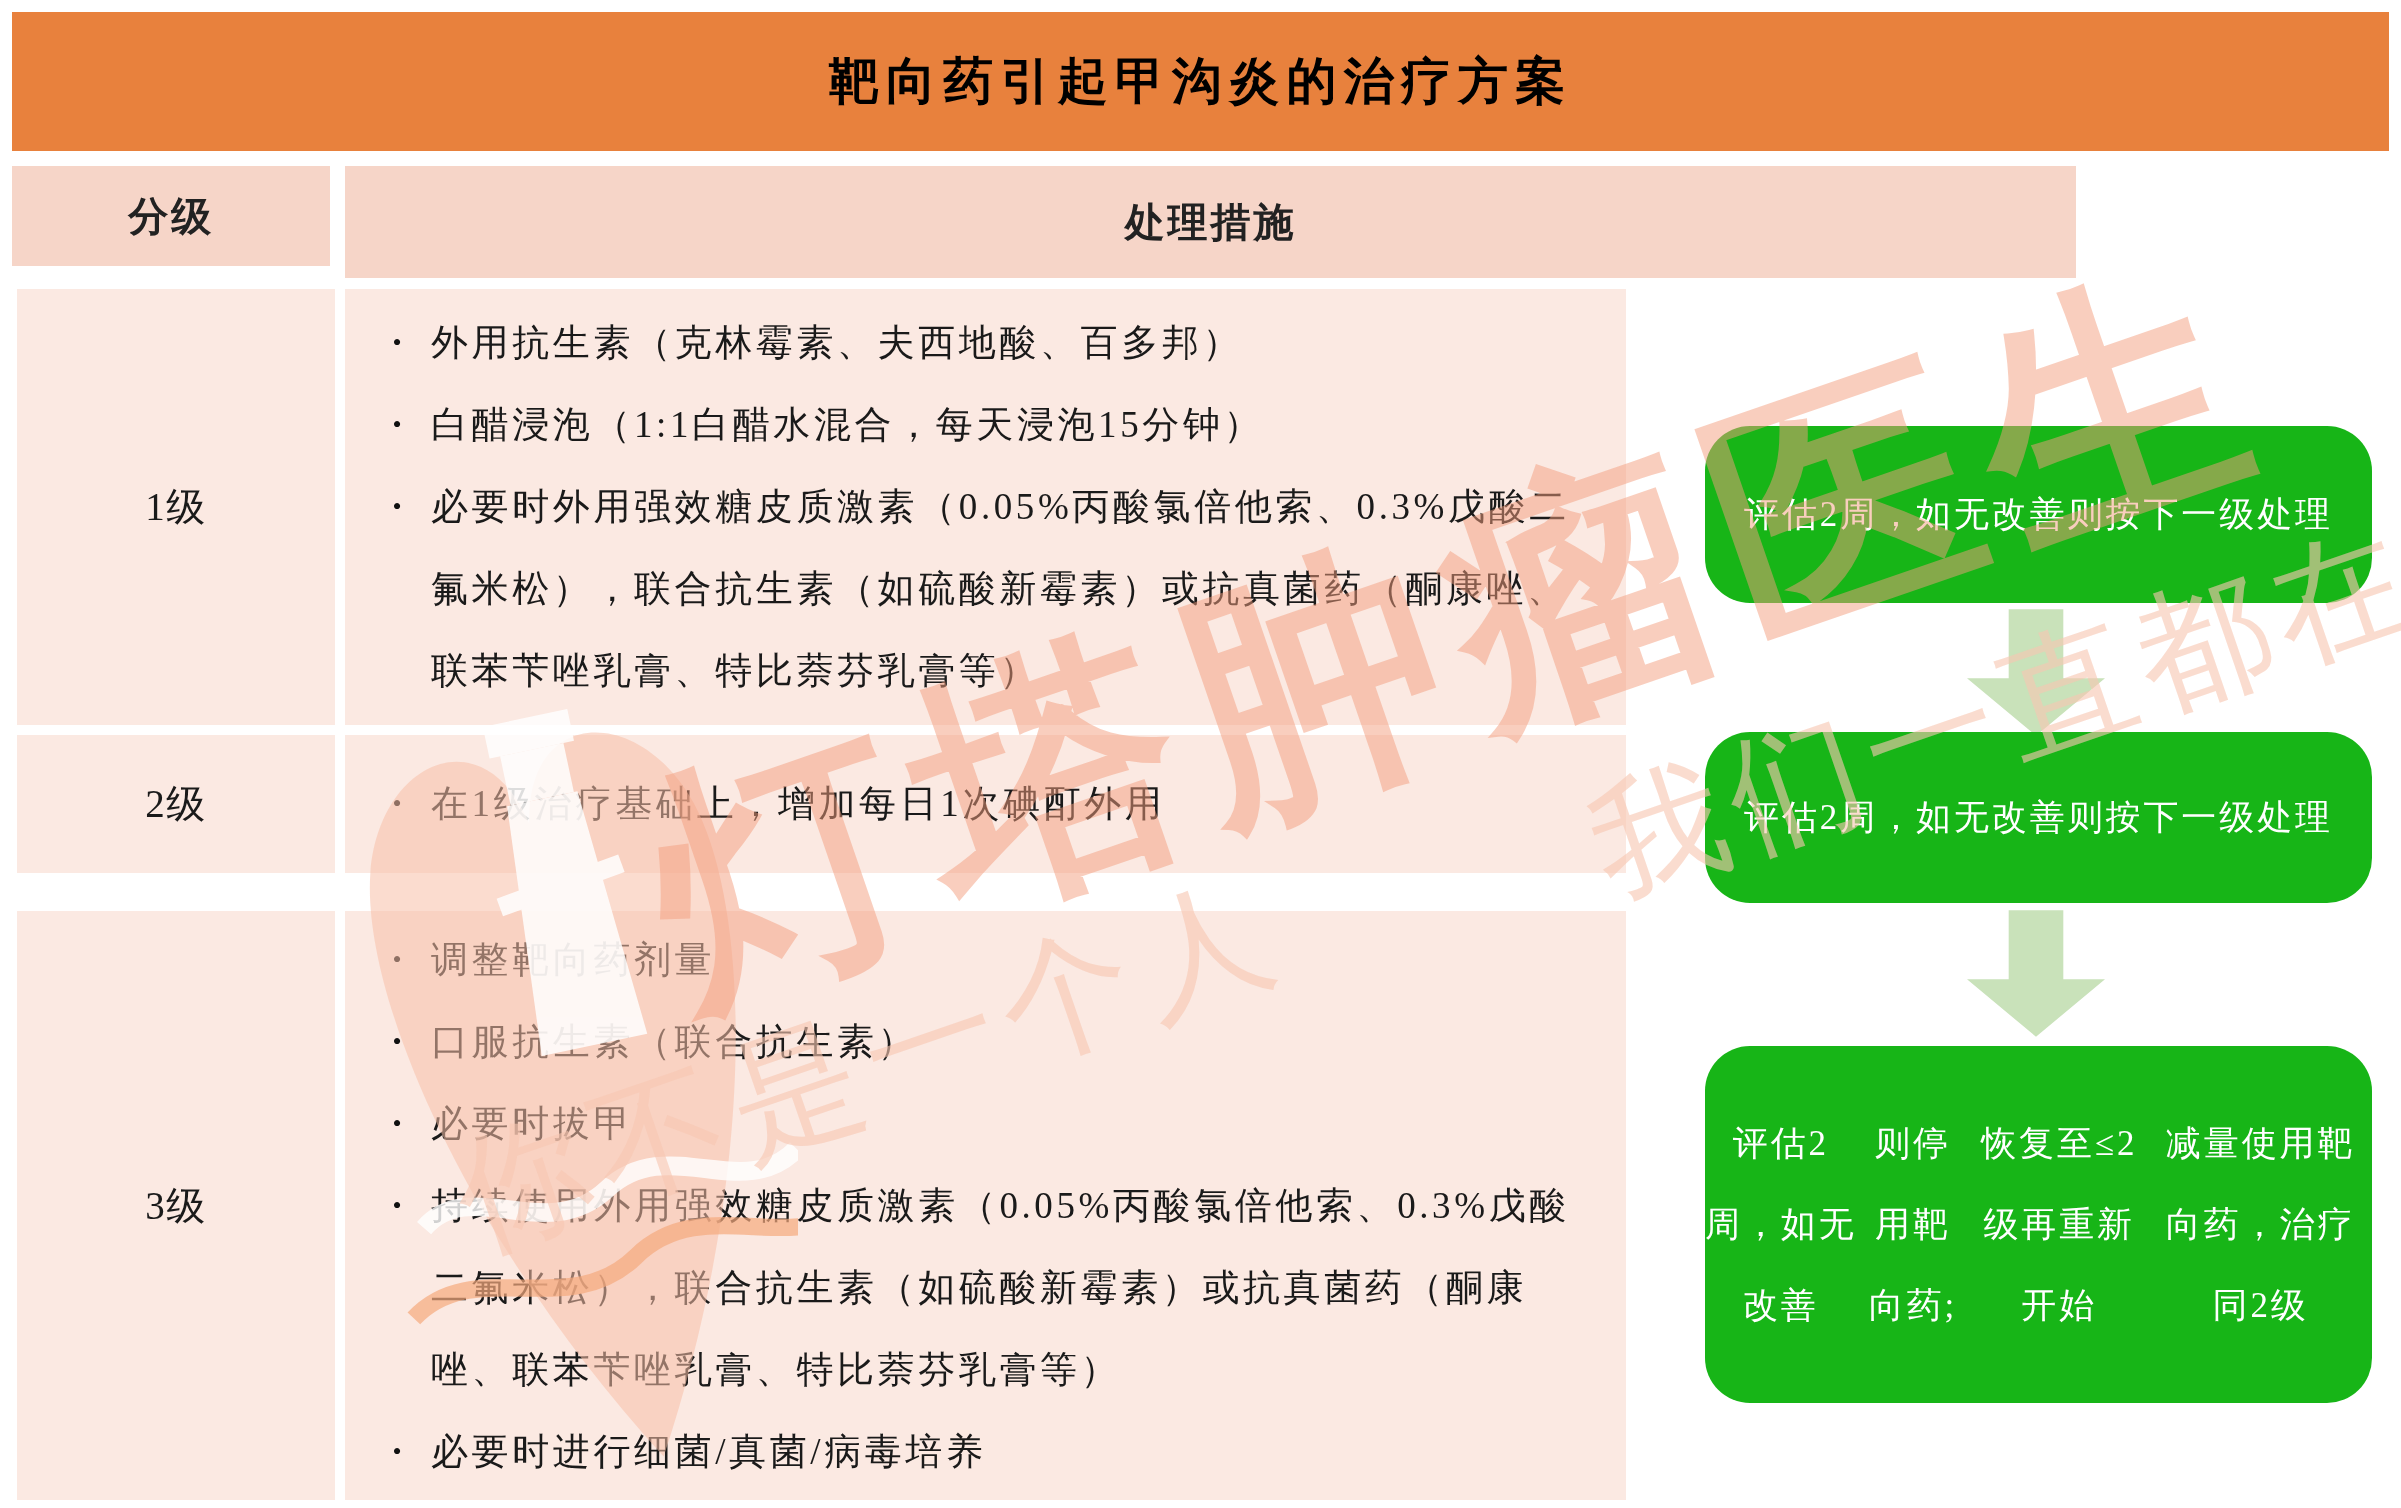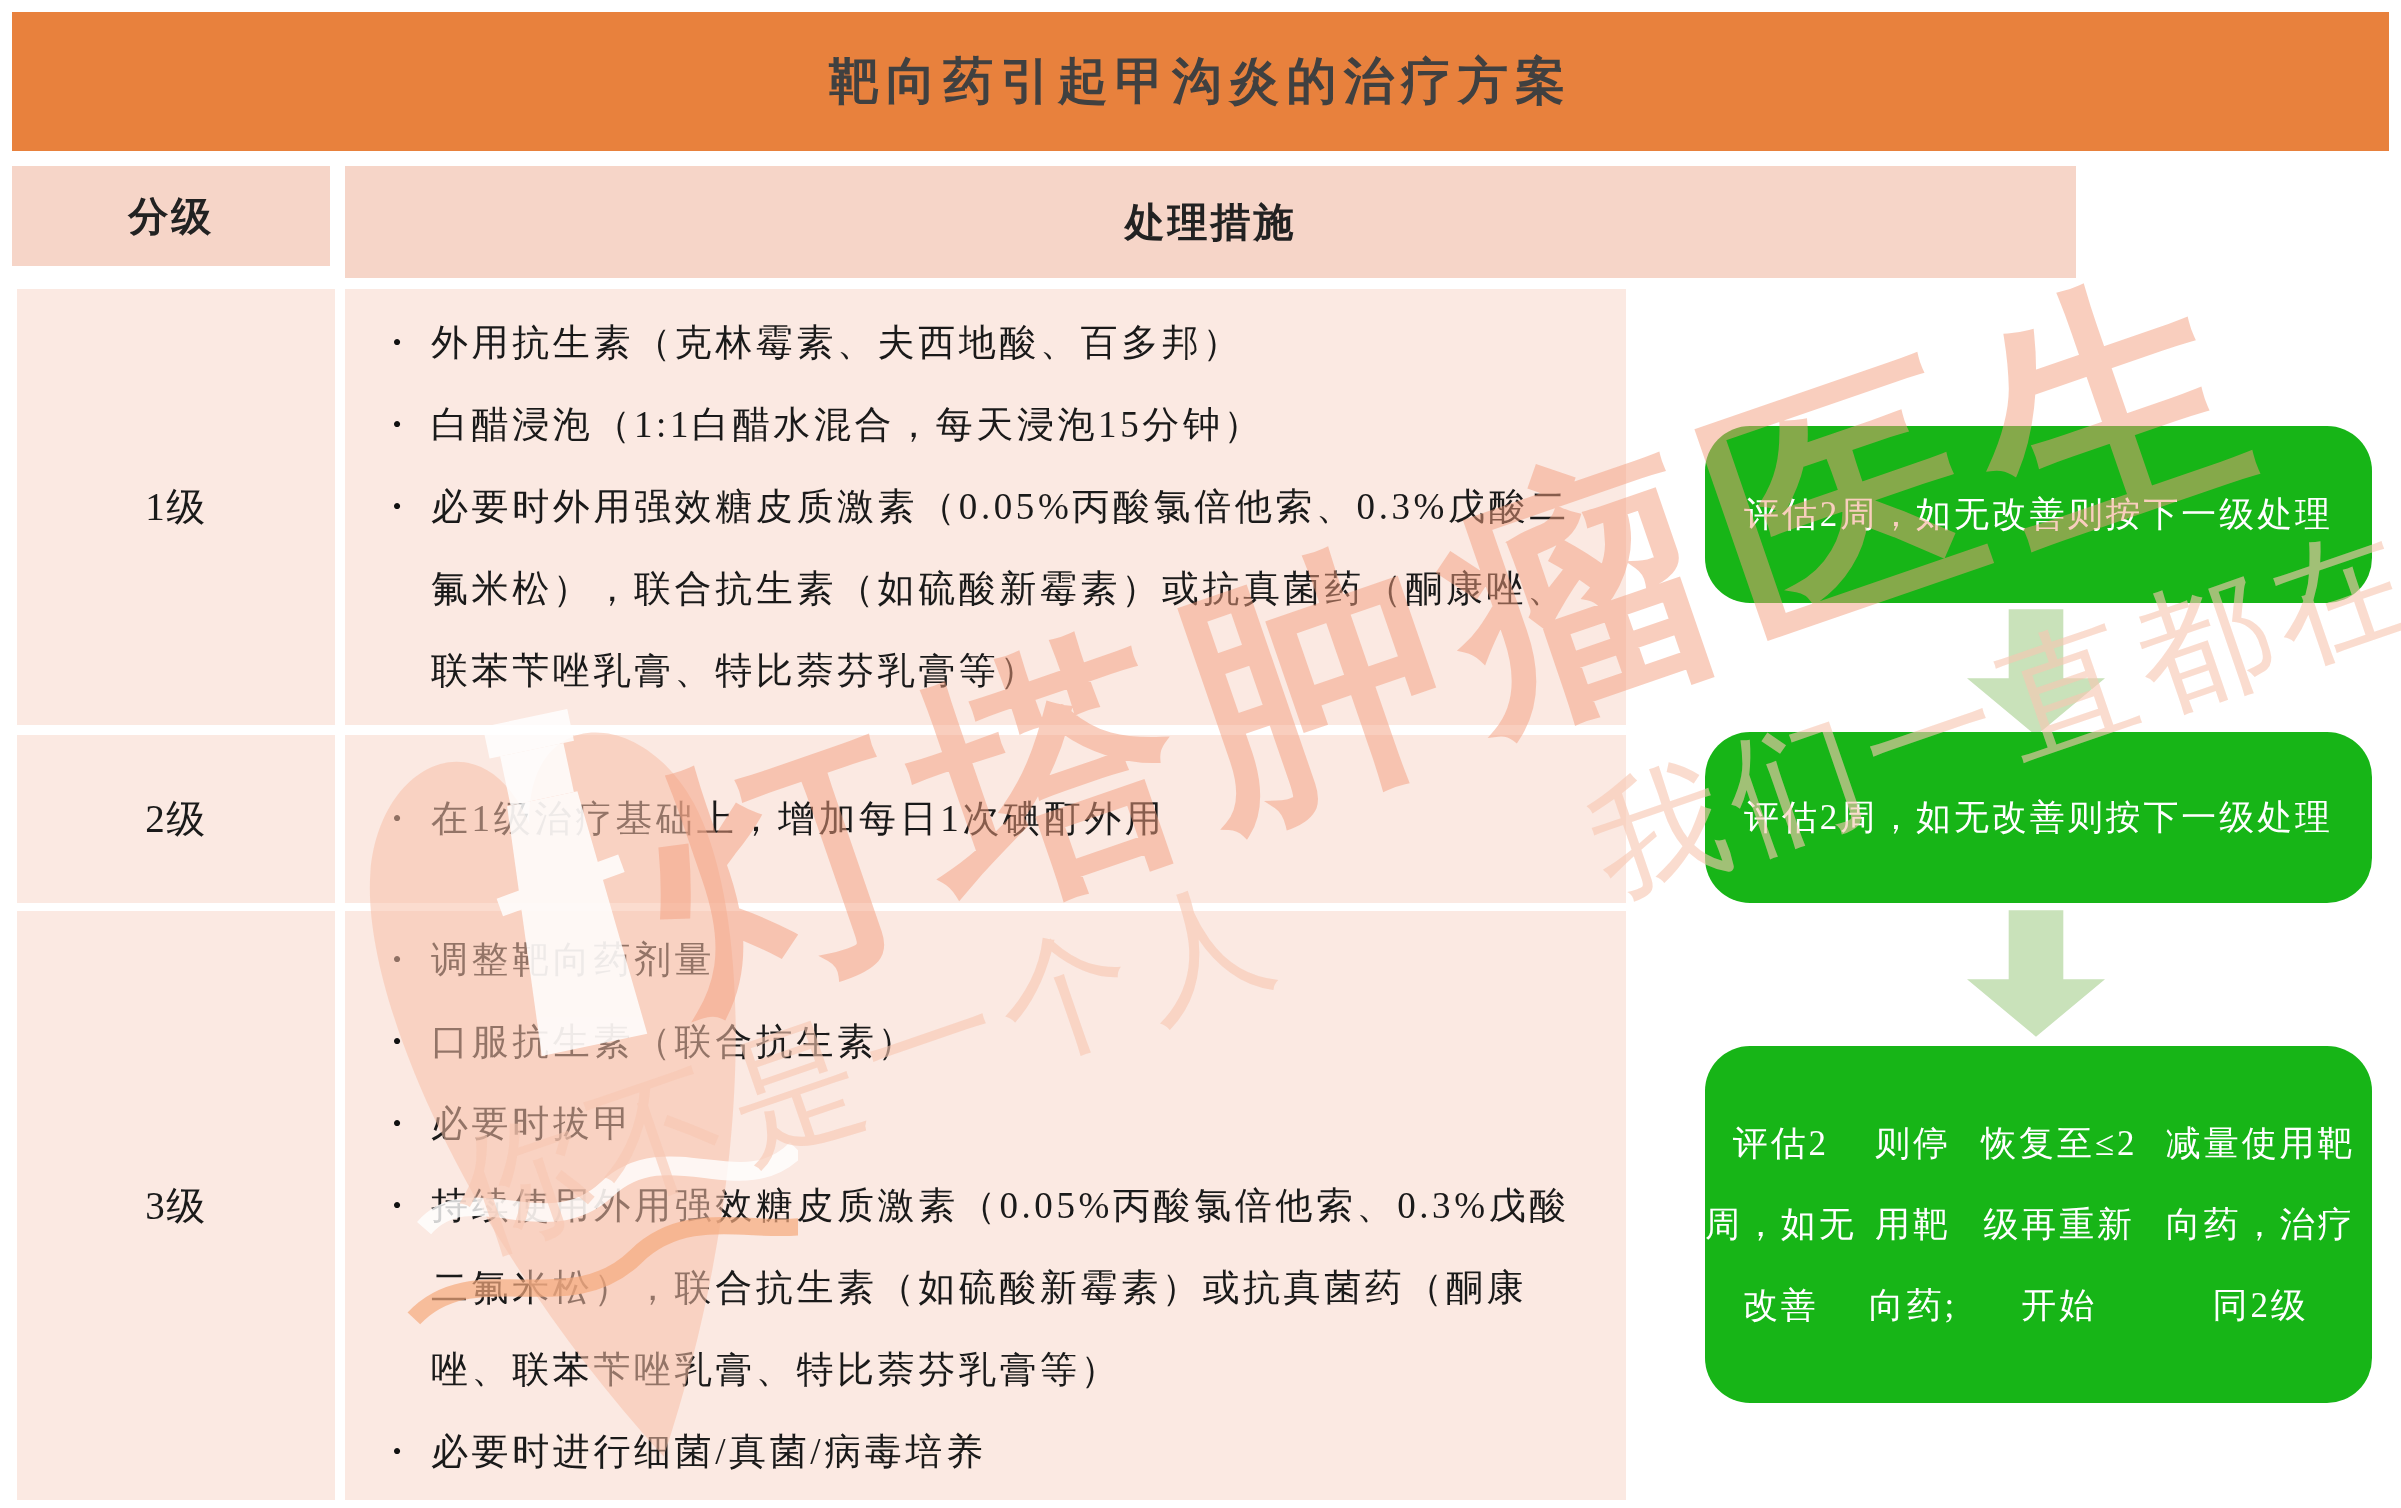--- a/index.html
+++ b/index.html
@@ -4,34 +4,34 @@
 <style>
   html,body{margin:0;padding:0;background:#ffffff;}
   #canvas{
     position:relative;width:2401px;height:1509px;background:#ffffff;overflow:hidden;
     font-family:"Liberation Serif","DejaVu Serif",serif;color:#1a1a1a;
   }
   .abs{position:absolute;}
   
   .titlebar{left:12.2px;top:12.2px;width:2377px;height:139px;background:#E8813D;
     display:flex;align-items:center;justify-content:center;}
-  .titlebar span{color:#404040;font-size:50px;font-weight:bold;letter-spacing:7.2px;}
+  .titlebar span{color:#000000;font-size:50px;font-weight:bold;letter-spacing:7.2px;}
   
   .hcell{background:#F6D5C8;display:flex;align-items:center;justify-content:center;}
   .hcell span{font-size:40px;font-weight:bold;color:#222;letter-spacing:2.9px;}
   .hc1{left:12.2px;top:166px;width:318px;height:100px;}
   .hc2{left:345px;top:166px;width:1731px;height:112px;}
   
   .bcell{background:#FBE9E2;}
   .gradecell{display:flex;align-items:center;justify-content:center;}
   .gradecell span{font-size:39px;letter-spacing:1.4px;}
   .c1{left:17px;width:318px;}
   .c2{left:345px;width:1281px;}
   .r1{top:289px;height:436px;}
-  .r2{top:735px;height:168px;}
+  .r2{top:735px;height:138px;}
   .r3{top:911px;height:589px;}
   
   .list{display:flex;flex-direction:column;justify-content:center;height:100%;
     padding:0 43px 0 18px;box-sizing:border-box;}
   .bullet{display:flex;align-items:flex-start;}
   .dot{width:68px;flex:0 0 68px;font-size:26px;line-height:82px;text-align:center;color:#111;}
   .btext{flex:1;font-size:37px;line-height:82px;letter-spacing:3.6px;}
   
   .gbox{background:#17B517;border-radius:45px;display:flex;flex-direction:row;
     align-items:center;justify-content:center;left:1705px;width:667px;}

